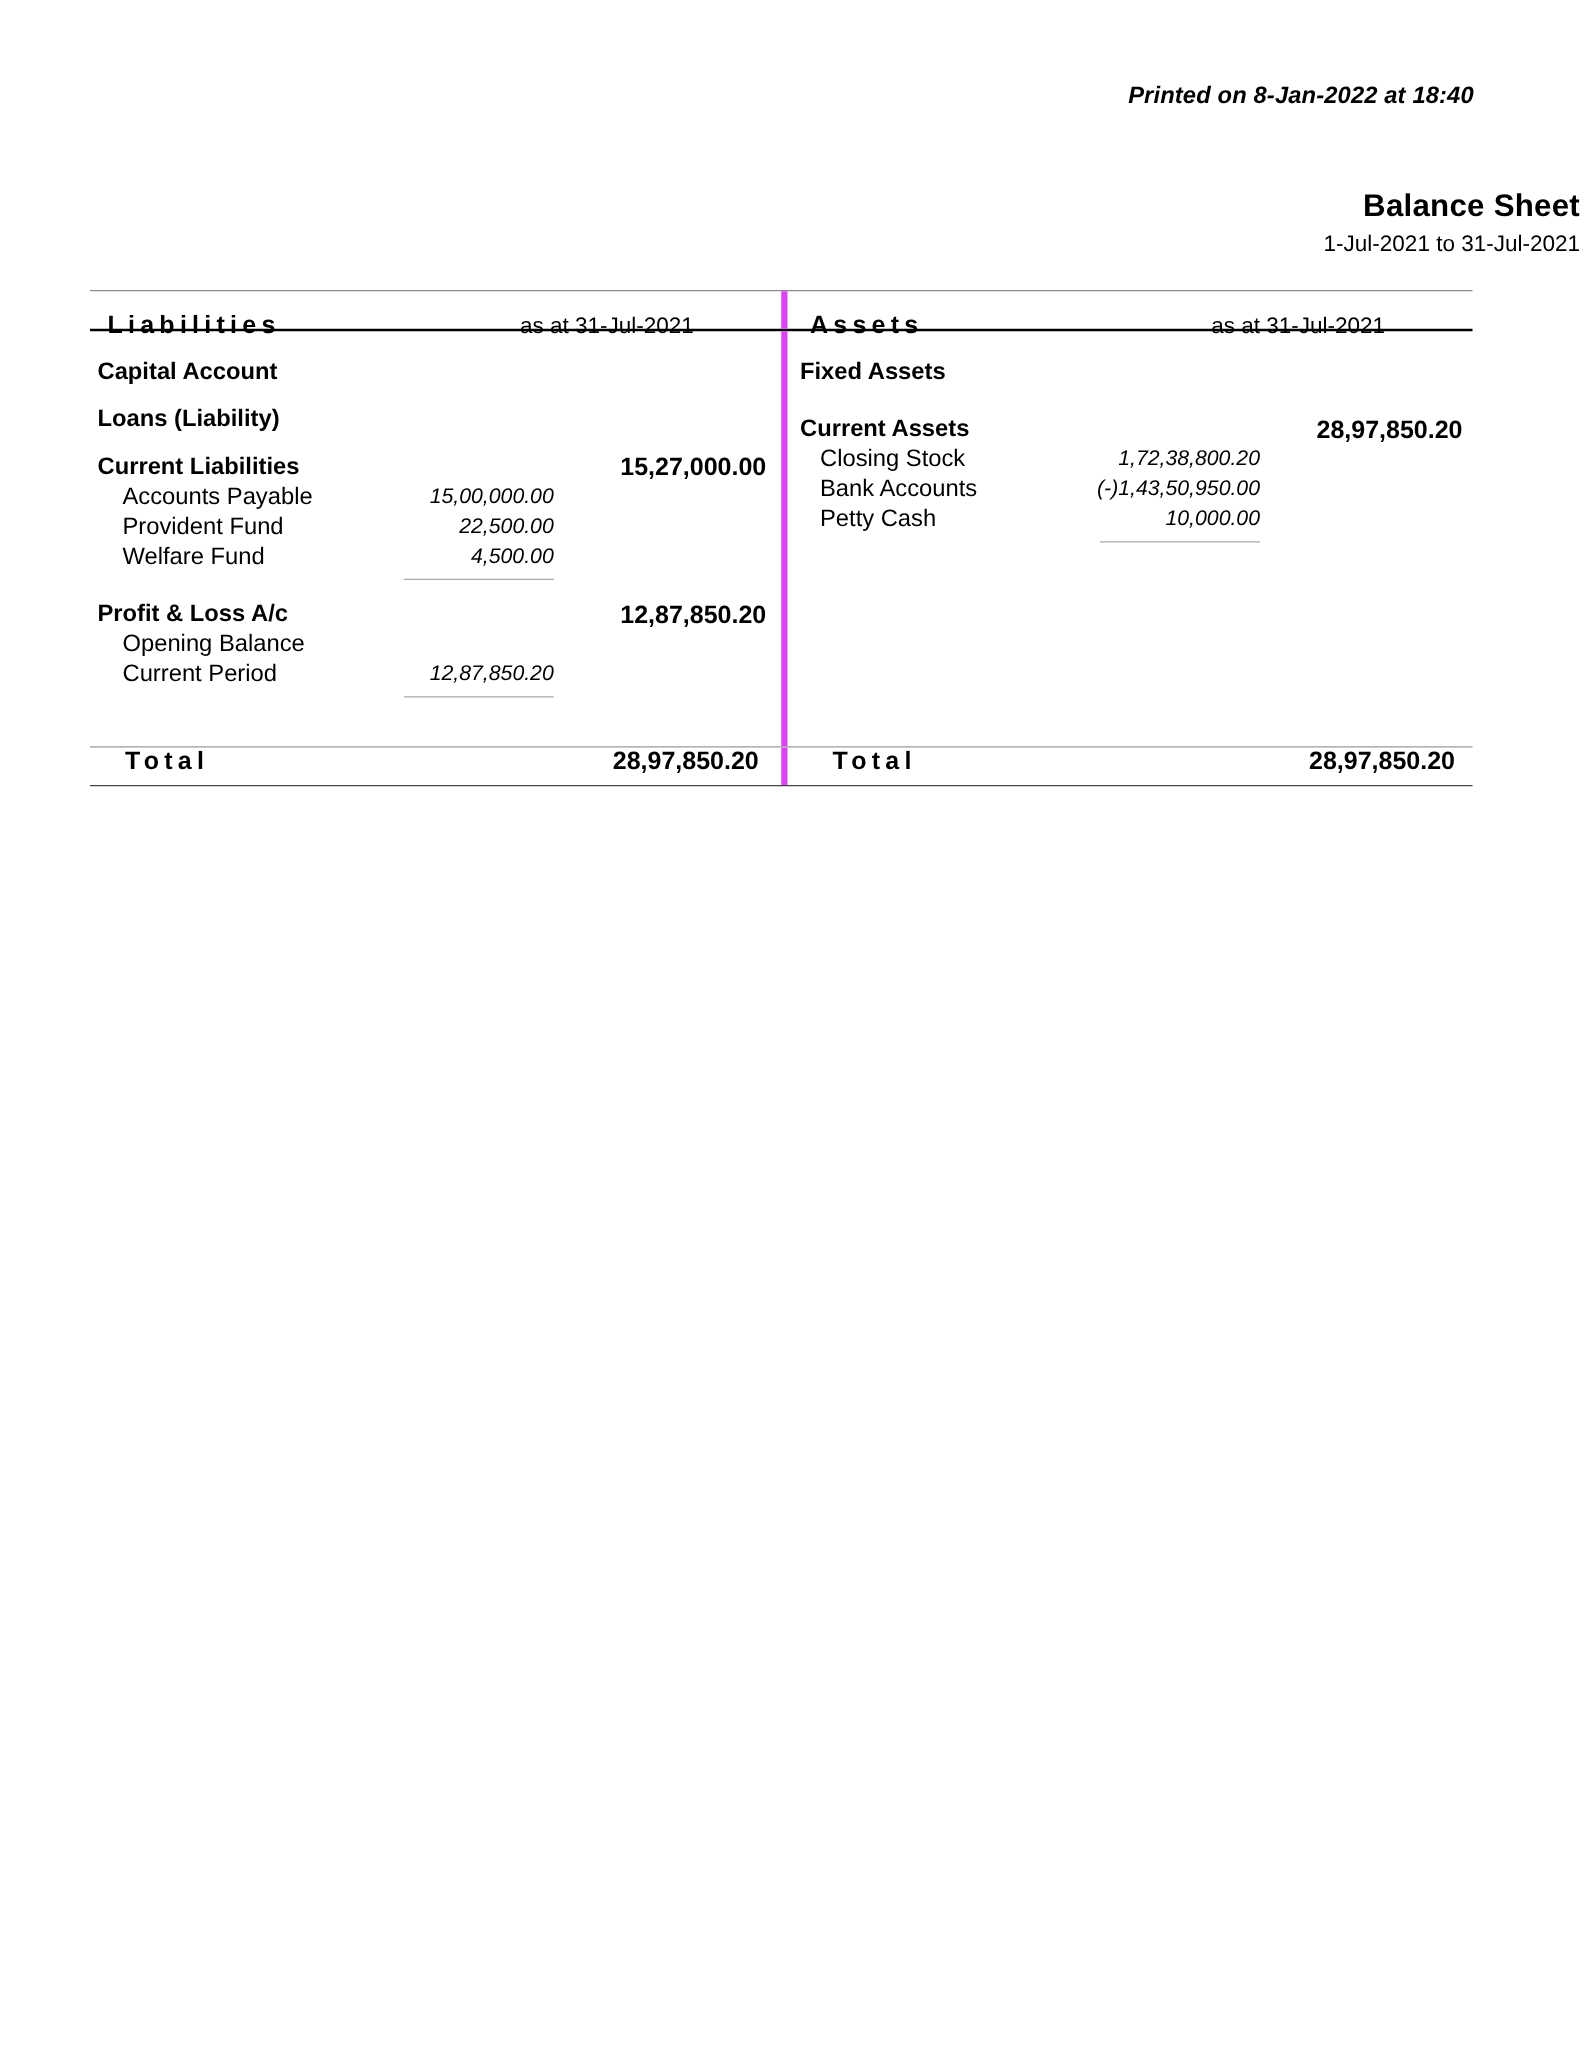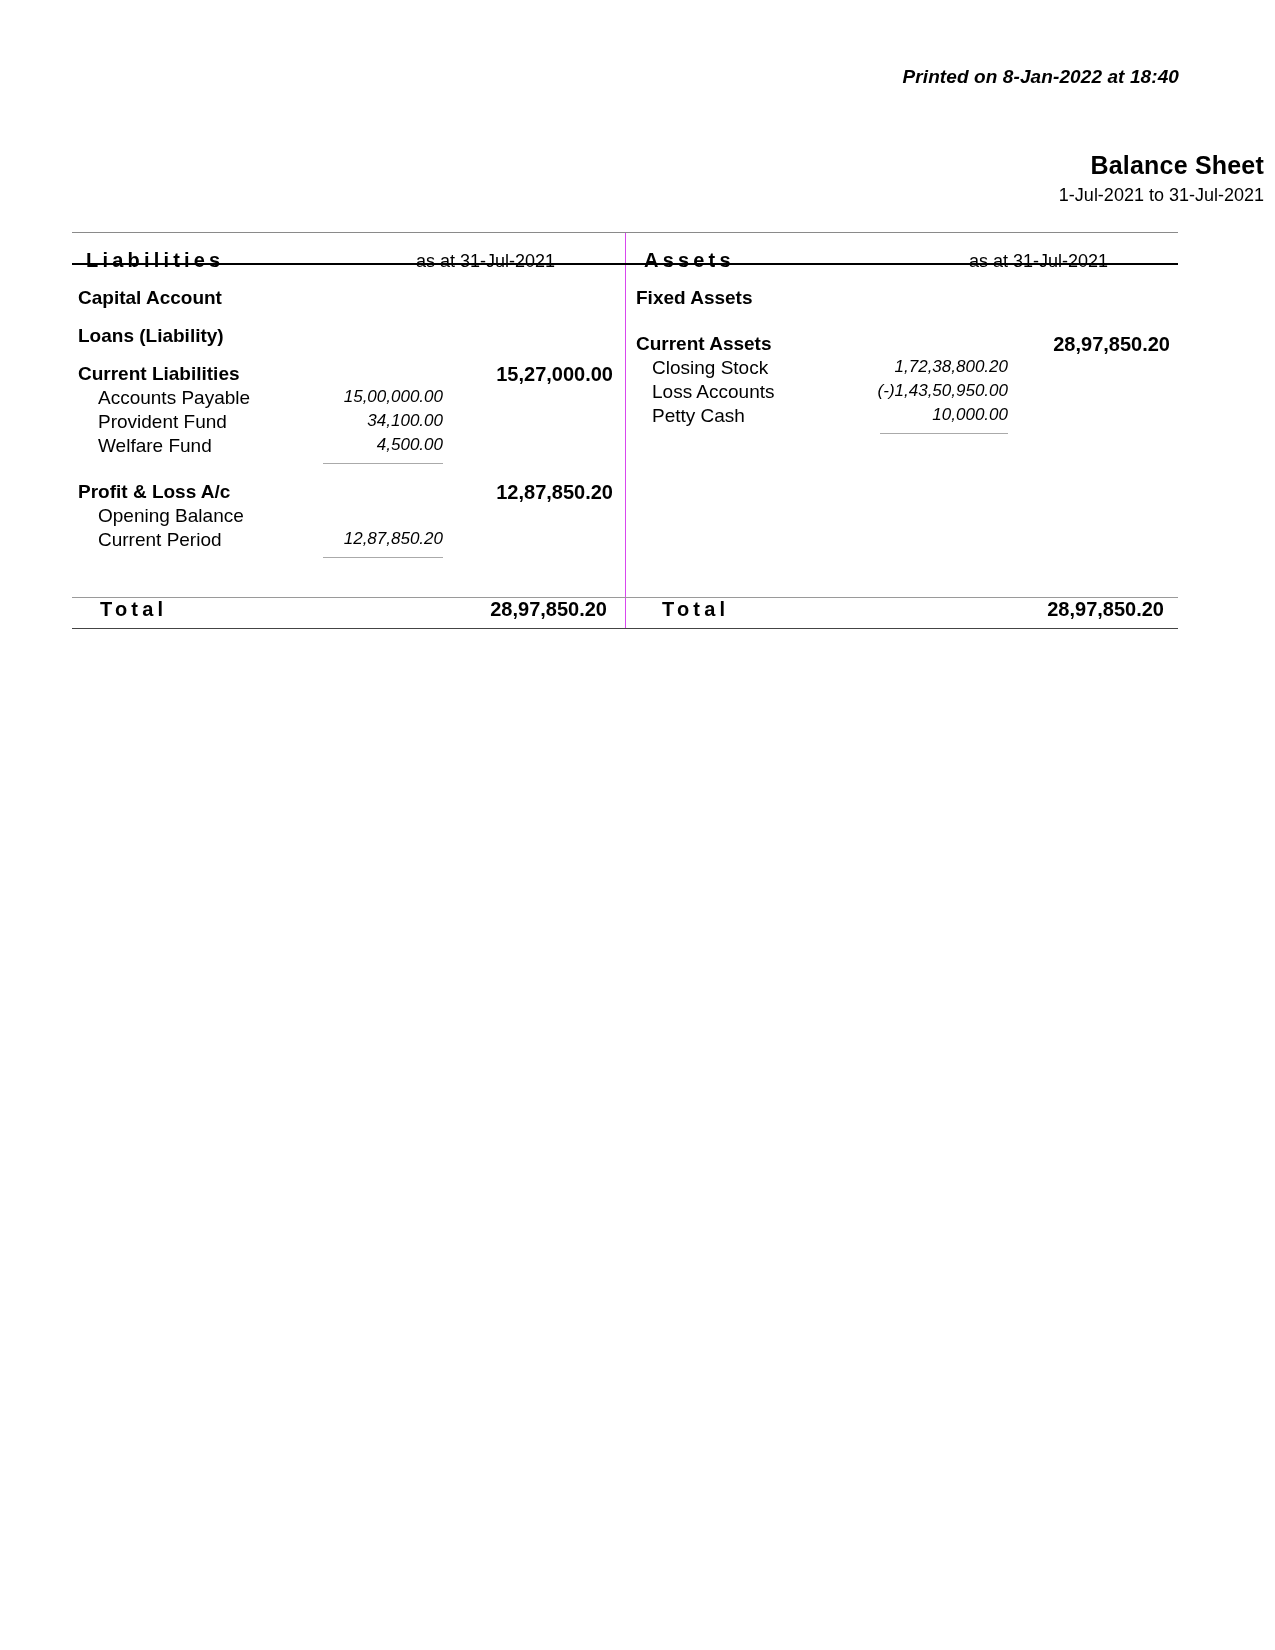--- a/index.html
+++ b/index.html
@@ -83,21 +83,21 @@
 
   .cols {
     display: flex;
     width: 100%;
   }
   .col {
     width: 50%;
     box-sizing: border-box;
   }
   .col-right {
-    border-left: 1px solid #d946ef;
+    border-left: 5px solid #d946ef;
   }
 
   
   .col-head {
     display: flex;
     align-items: baseline;
     height: 30px;
     padding: 0 8px 0 14px;
     box-sizing: border-box;
   }
@@ -263,21 +263,21 @@
         <div class="row row-rel">
           <span class="label group-label">Current Liabilities</span>
           <span class="amt-main">15,27,000.00</span>
         </div>
         <div class="row row-rel">
           <span class="label sub-label">Accounts Payable</span>
           <span class="amt-sub">15,00,000.00</span>
         </div>
         <div class="row row-rel">
           <span class="label sub-label italic">Provident Fund</span>
-          <span class="amt-sub">34,100.00</span>
+          <span class="amt-sub">22,500.00</span>
         </div>
         <div class="row row-rel">
           <span class="label sub-label italic">Welfare Fund</span>
           <span class="amt-sub">4,500.00</span>
           <span class="subtotal-rule" style="bottom:-5px;"></span>
         </div>
 
         <div class="row spacer"></div>
 
         <div class="row row-rel">
@@ -314,21 +314,21 @@
 
         <div class="row row-rel">
           <span class="label group-label">Current Assets</span>
           <span class="amt-main">28,97,850.20</span>
         </div>
         <div class="row row-rel">
           <span class="label sub-label">Closing Stock</span>
           <span class="amt-sub">1,72,38,800.20</span>
         </div>
         <div class="row row-rel">
-          <span class="label sub-label">Loss Accounts</span>
+          <span class="label sub-label">Bank Accounts</span>
           <span class="amt-sub">(-)1,43,50,950.00</span>
         </div>
         <div class="row row-rel">
           <span class="label sub-label italic">Petty Cash</span>
           <span class="amt-sub">10,000.00</span>
           <span class="subtotal-rule" style="bottom:-5px;"></span>
         </div>
 
       </div>
     </div>

